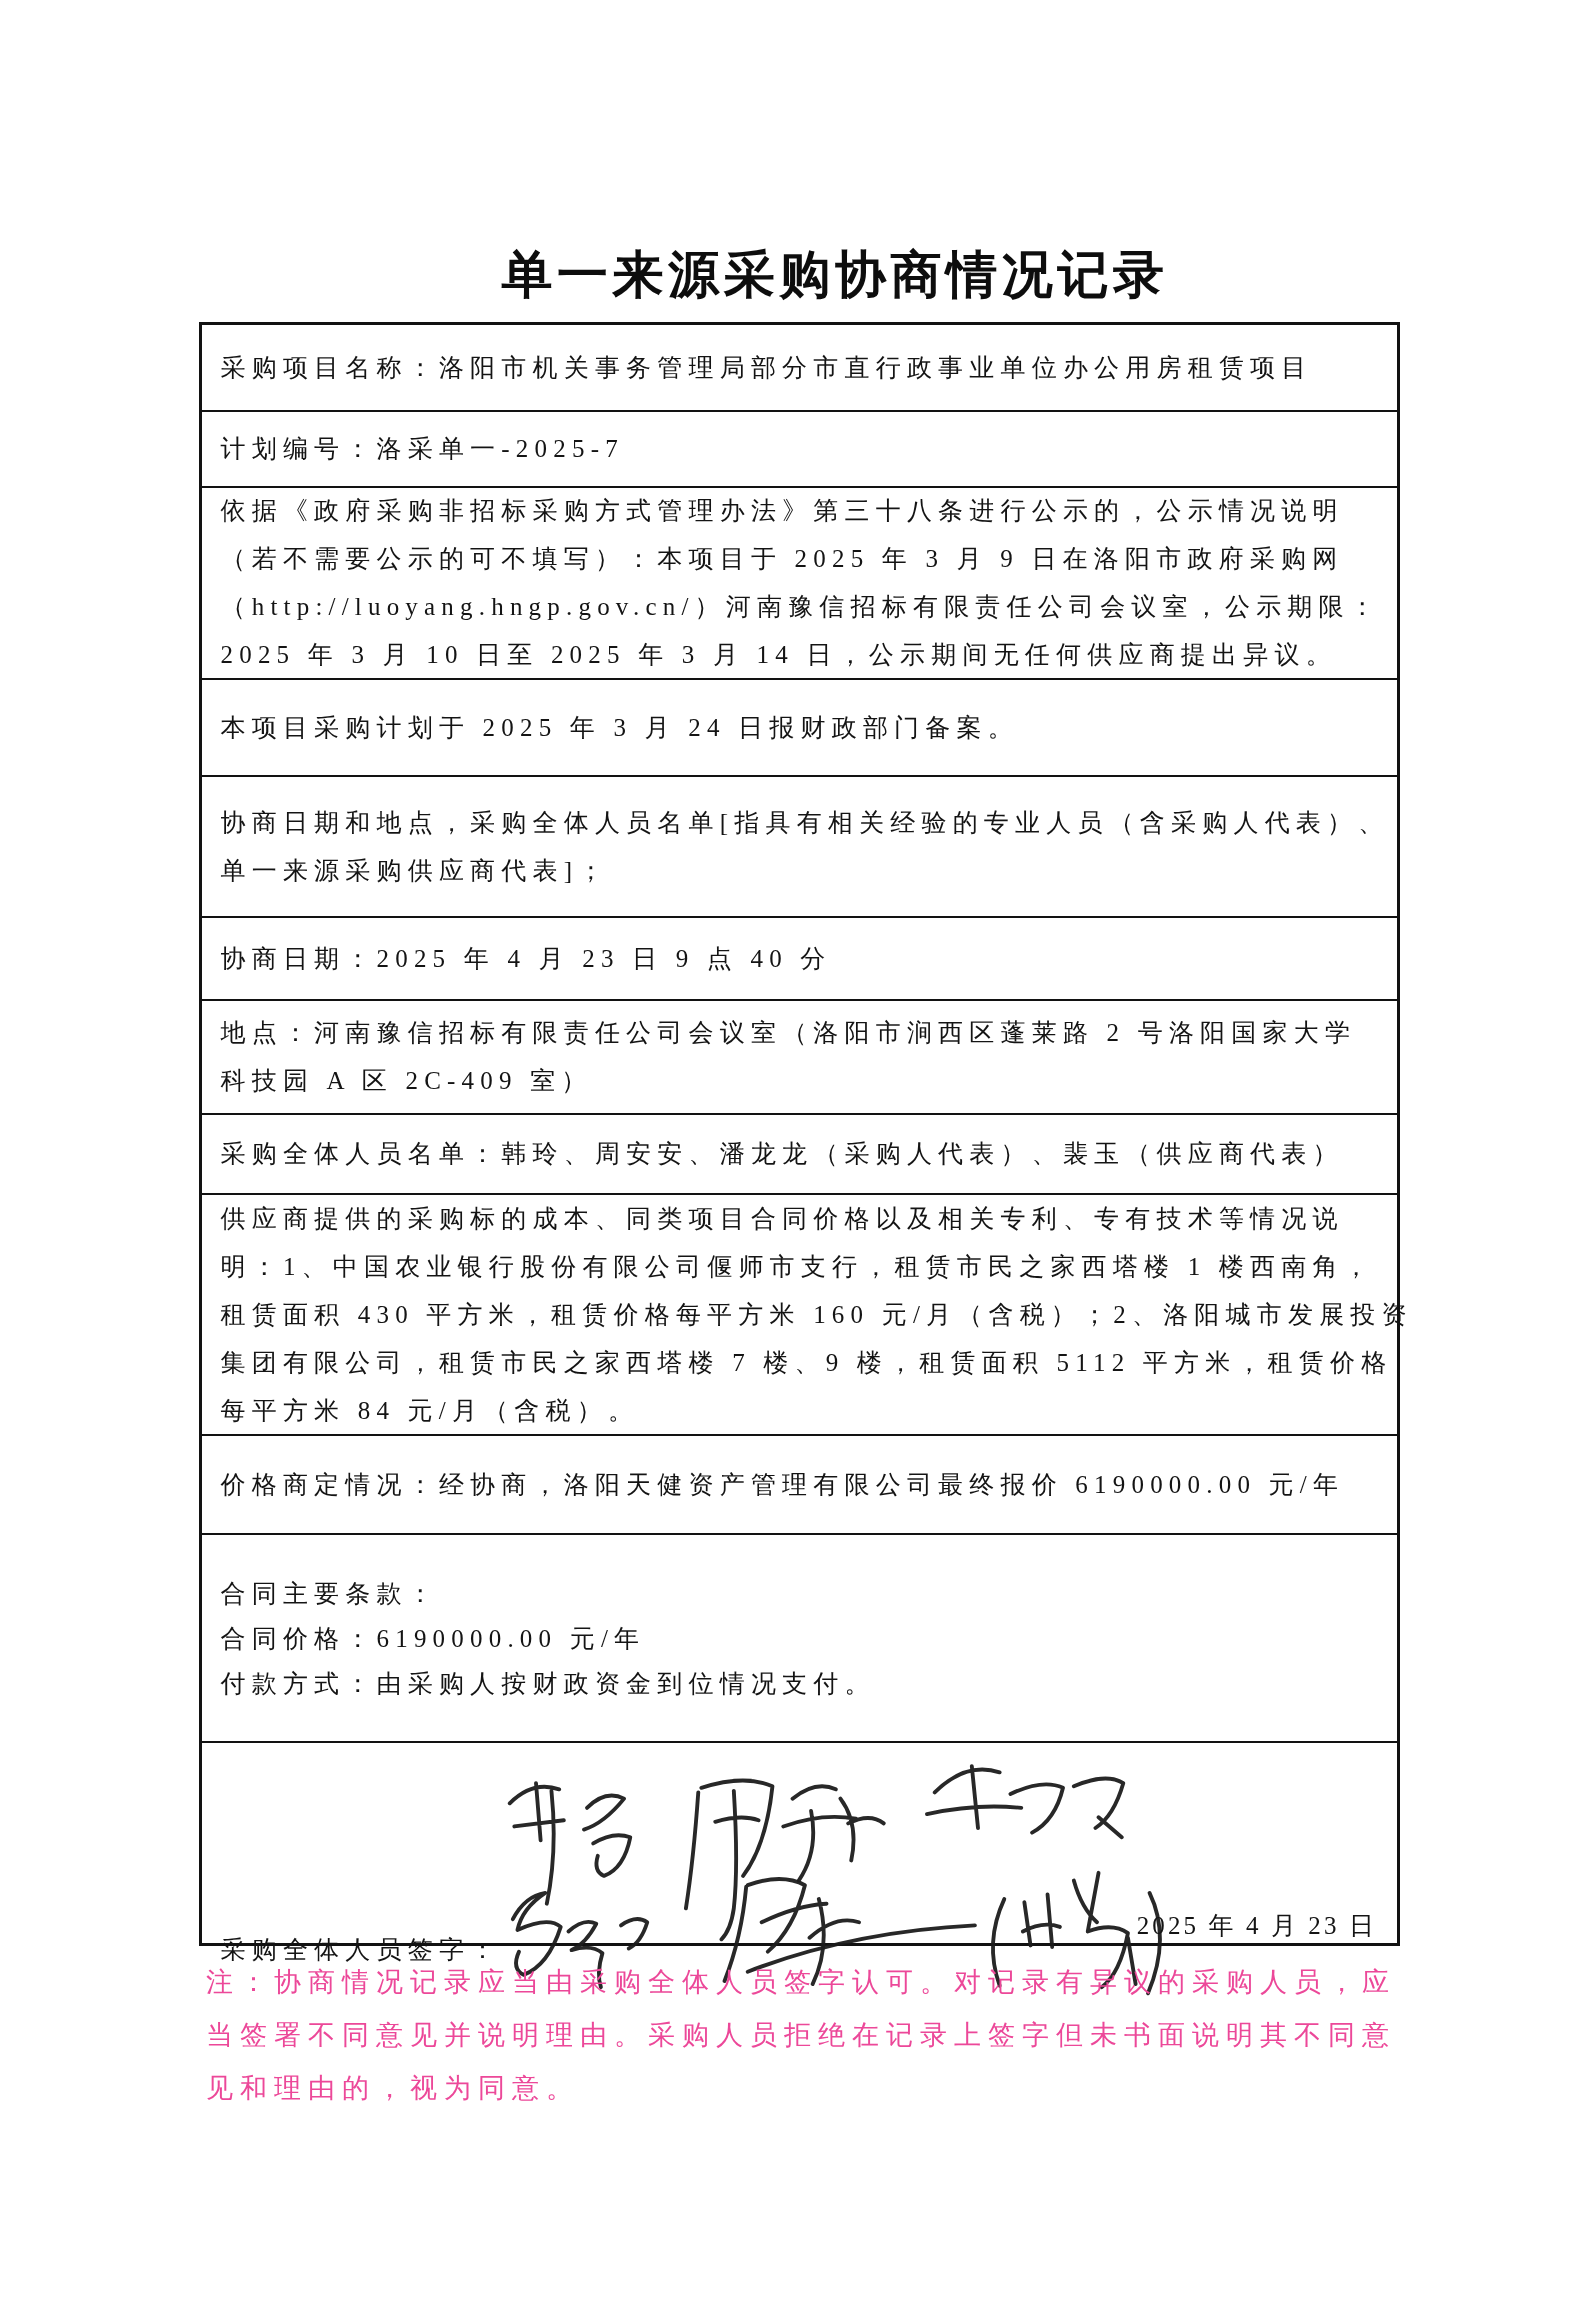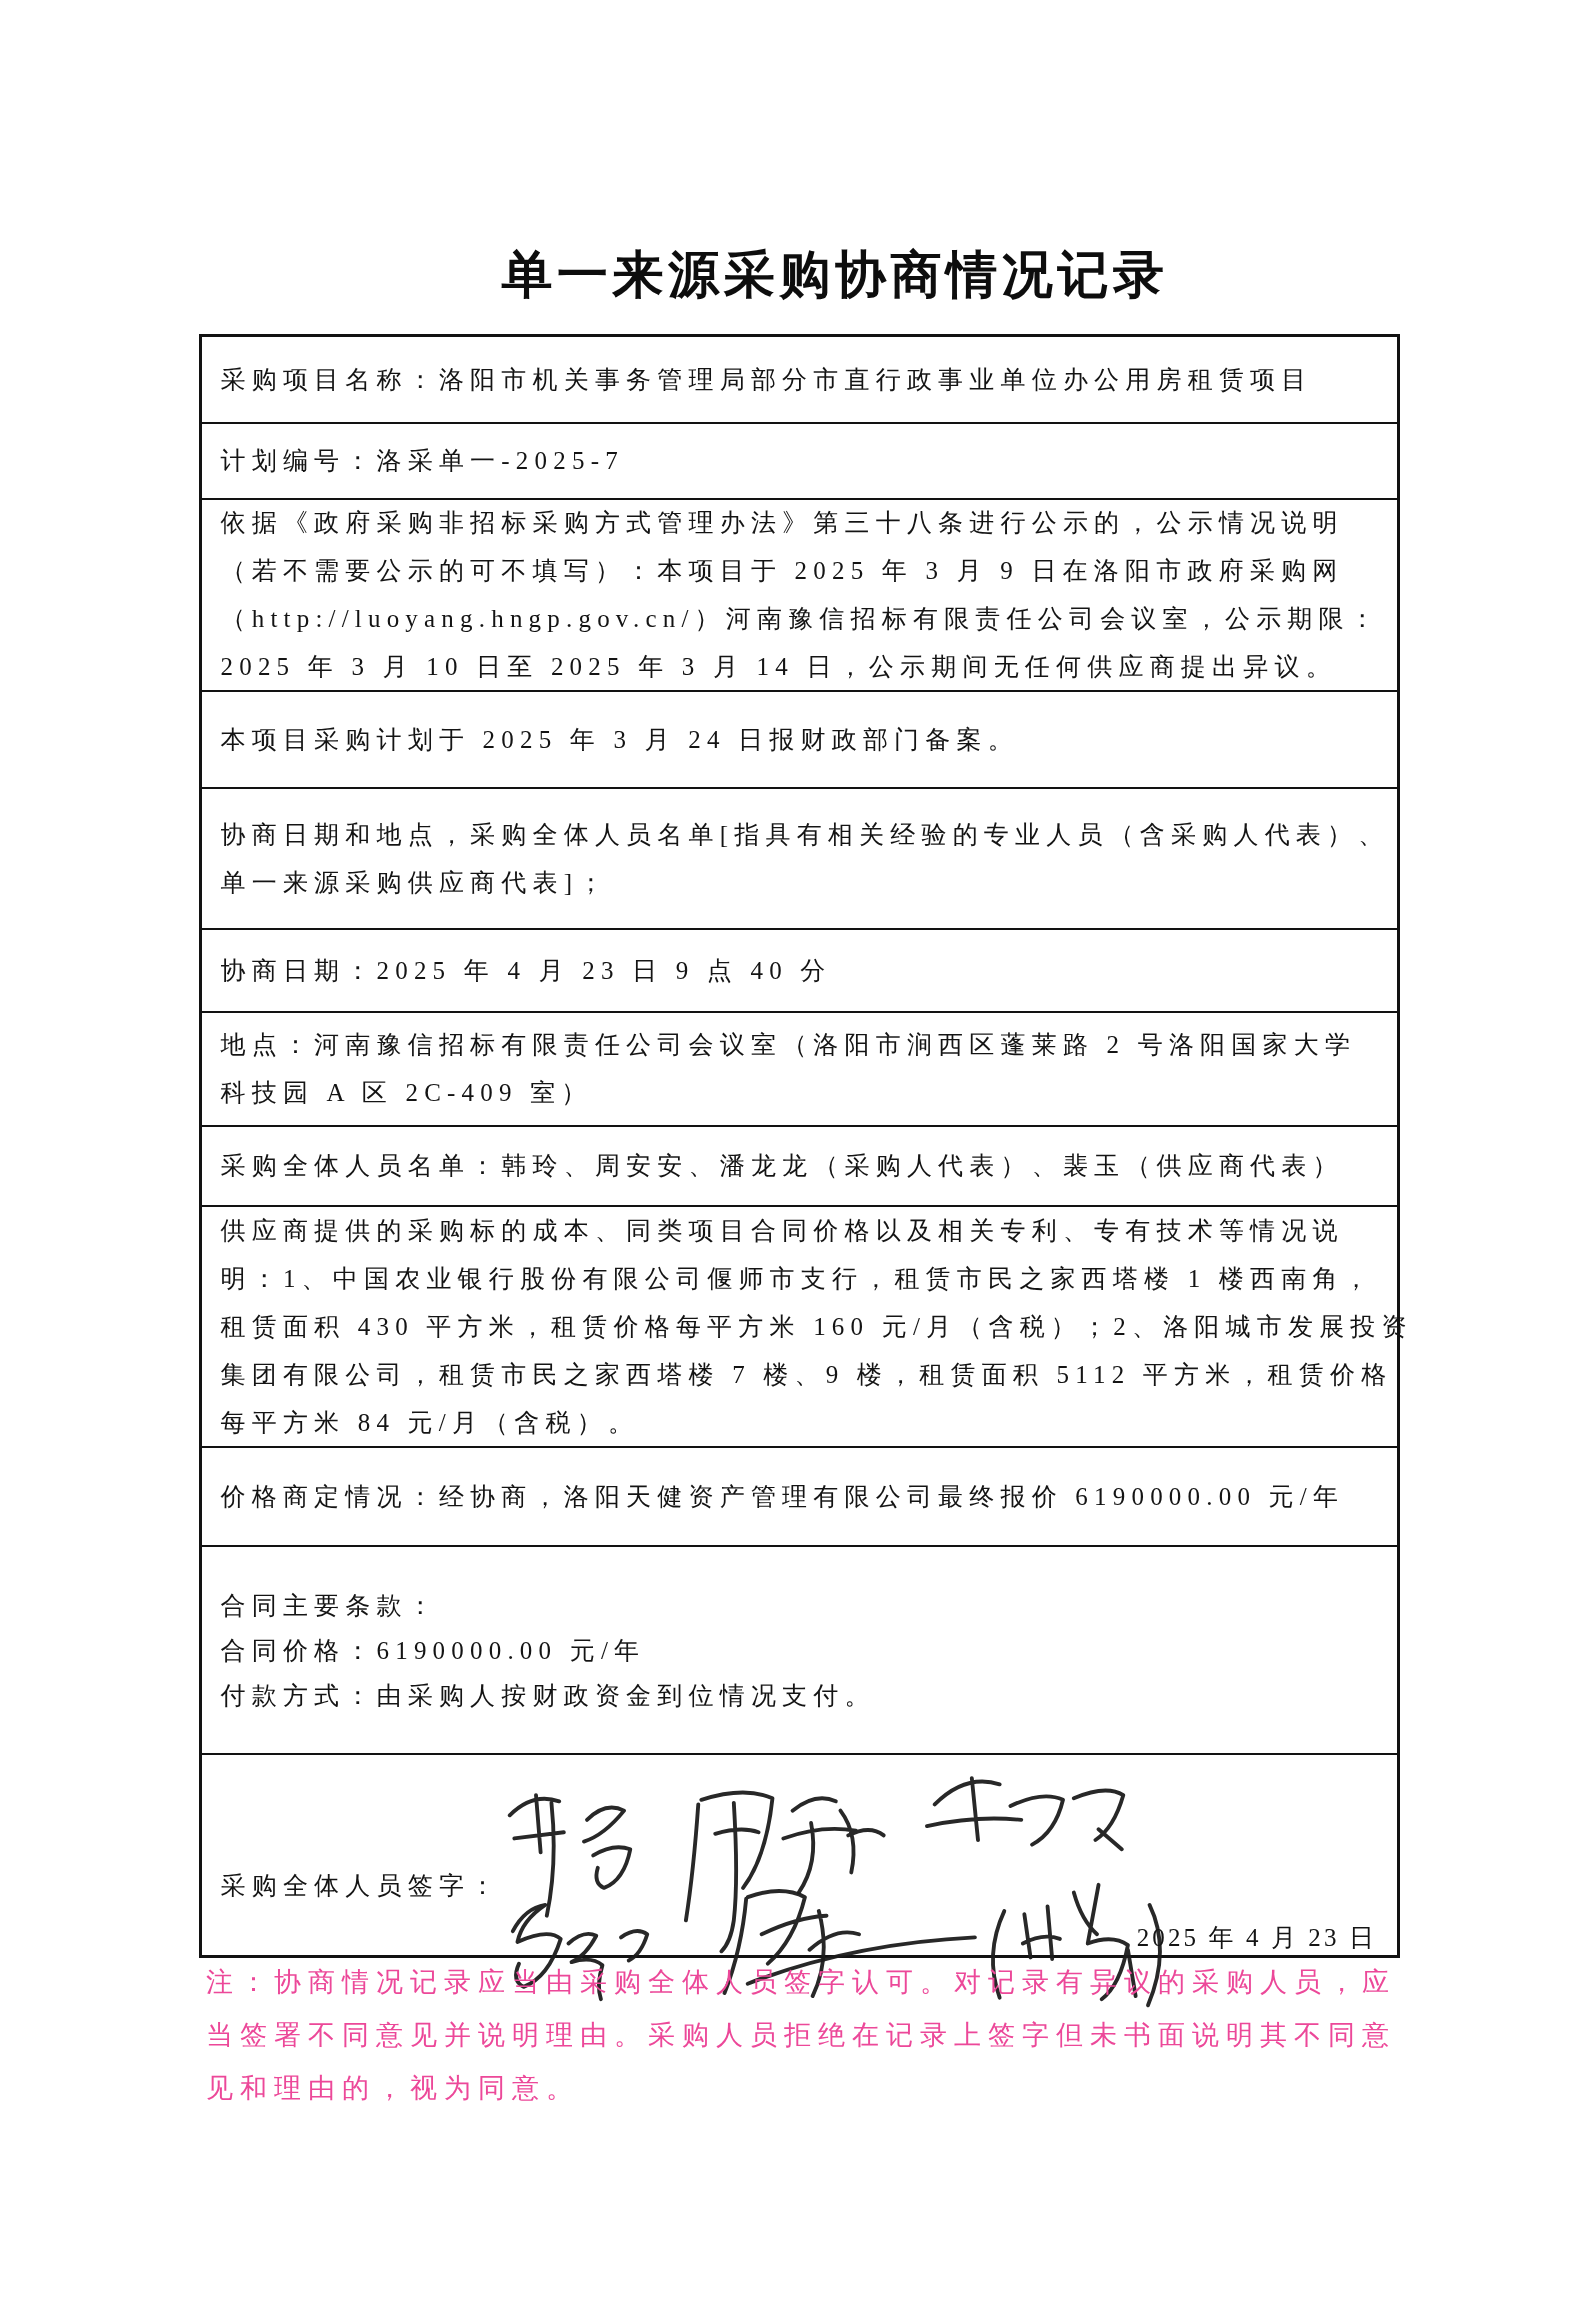--- a/index.html
+++ b/index.html
@@ -24,40 +24,39 @@
     color:#0d0d0d;
     padding-left:48px;
   }
   .rec-table{
     position:absolute;
     left:199px;top:322px;
     width:1201px;height:1624px;
     border:3.1px solid #121212;
     box-sizing:border-box;
     background:#ffffff;
-    margin-top:12px;
   }
   .row{
     box-sizing:border-box;
     border-bottom:2.3px solid #121212;
     display:flex;
     flex-direction:column;
     justify-content:center;
     padding:0 21.6px 0 18.5px;
     font-size:25px;
     letter-spacing:6.2px;
     line-height:48px;
     color:#141414;
   }
   .row:last-child{border-bottom:none;}
   .row .ln{white-space:nowrap;}
   .row-contract{line-height:45px;}
   .row-sign{
     position:relative;
-    justify-content:center;
+    justify-content:flex-end;
     padding-top:31px;
     overflow:visible;
   }
   .sig-svg{
     position:absolute;
     left:0;top:0;
     width:1195px;height:255px;
     overflow:visible;
     pointer-events:none;
   }

